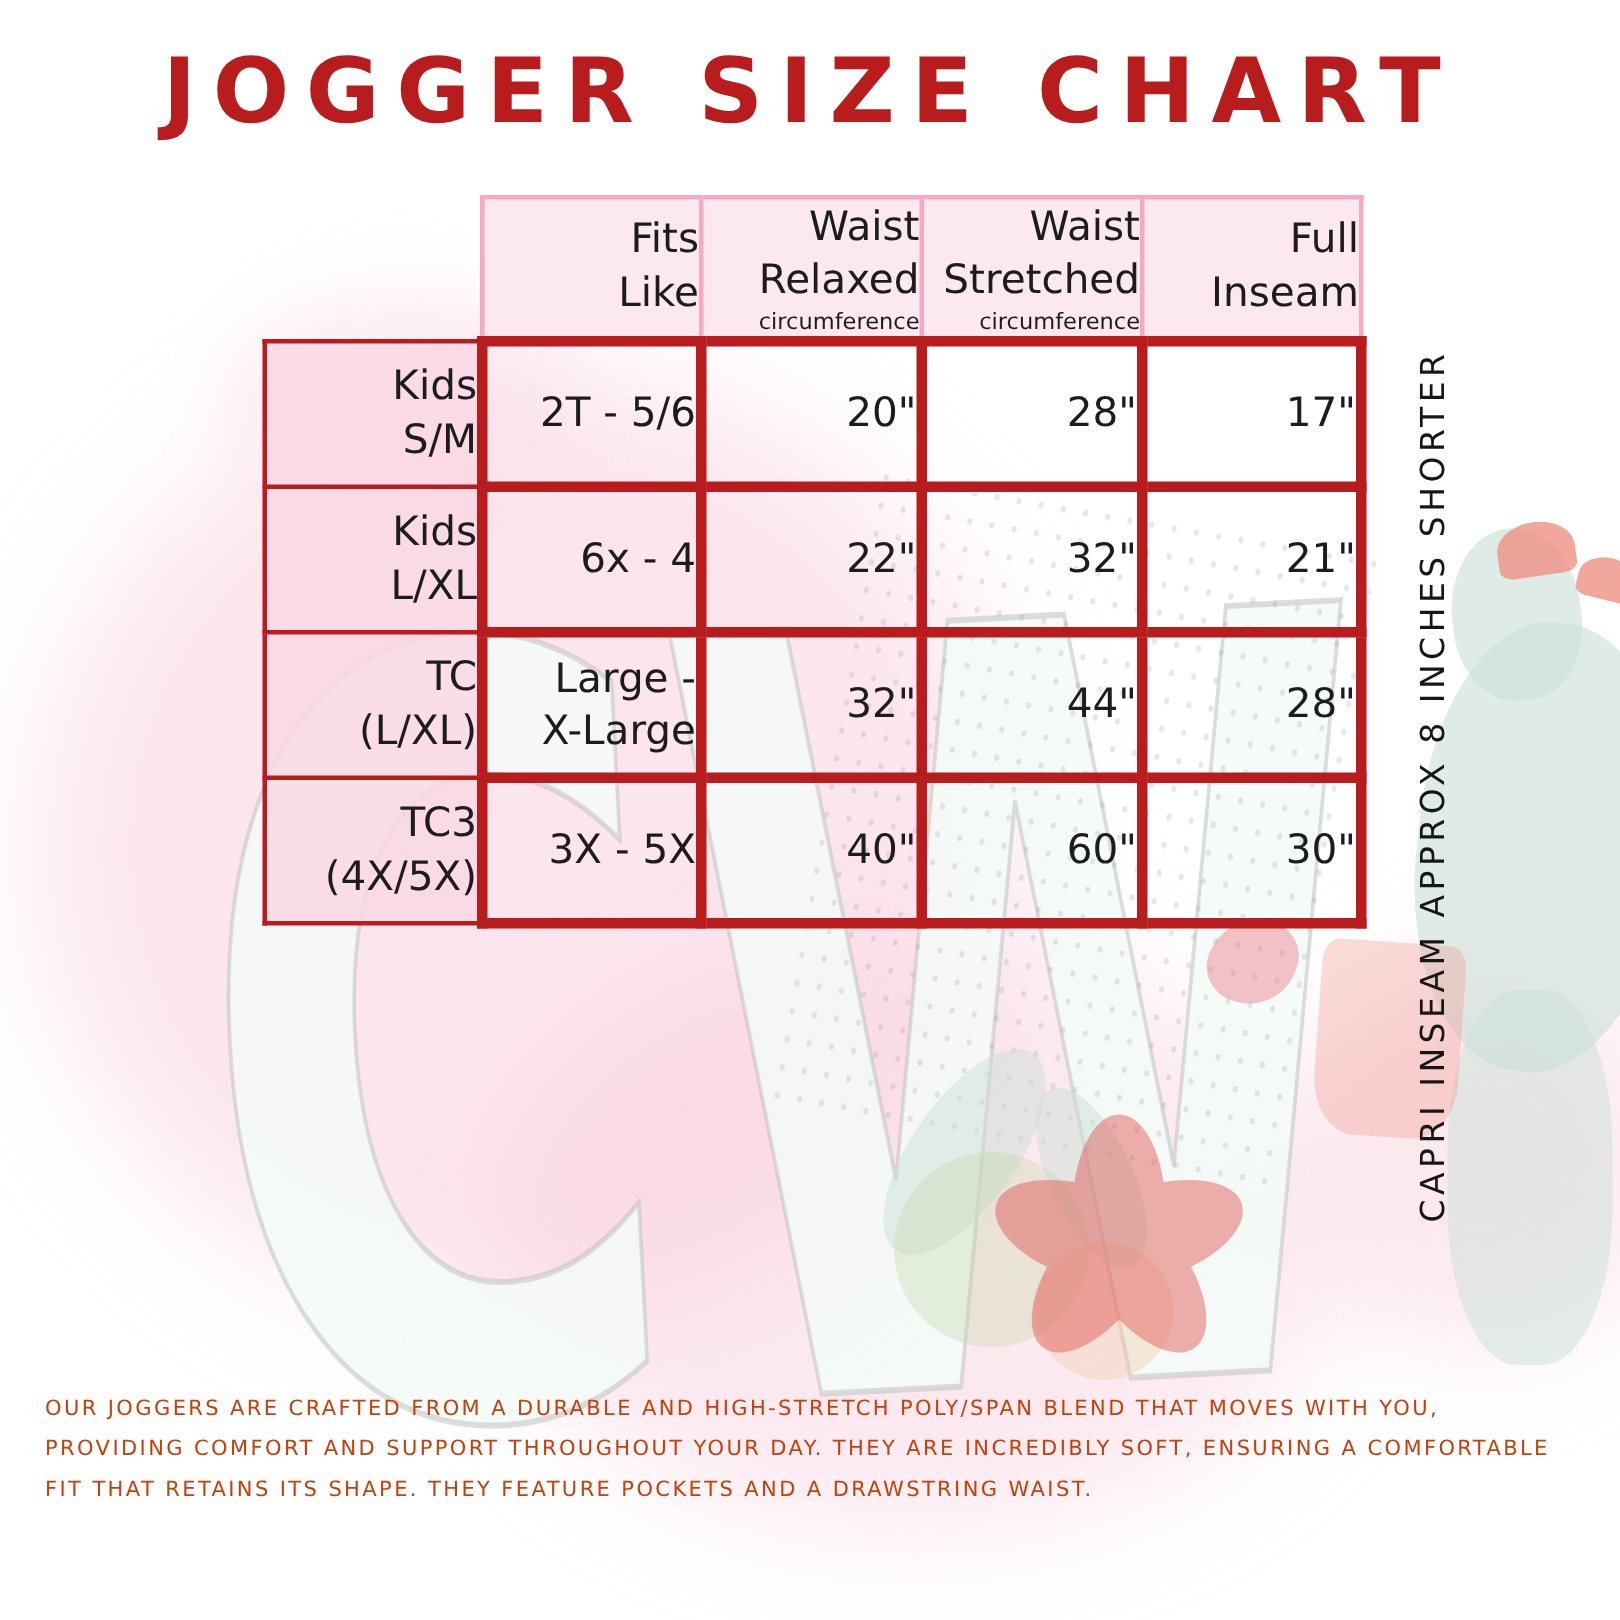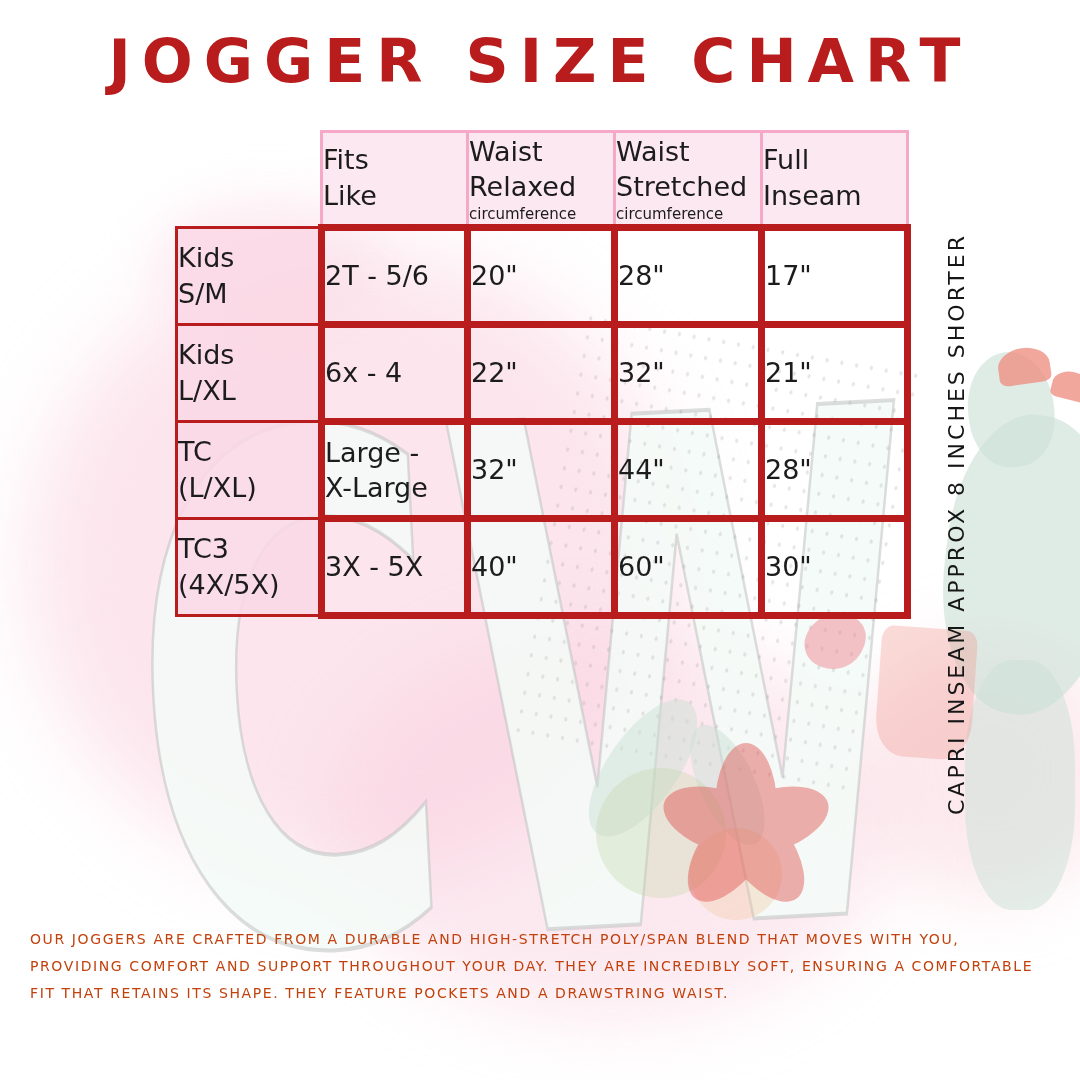--- a/index.html
+++ b/index.html
@@ -42,21 +42,21 @@
   
   .title{
     position:absolute;left:0;top:26px;width:100%;text-align:center;z-index:3;
     font-size:60px;font-weight:bold;letter-spacing:11px;color:#b91c1c;
   }
   
   .size-table{
     position:absolute;left:175px;top:130px;z-index:2;
     border-collapse:collapse;table-layout:fixed;
   }
-  .size-table td,.size-table th{padding:0;text-align:left;vertical-align:middle;font-weight:normal;}
+  .size-table td,.size-table th{padding:0;text-align:right;vertical-align:middle;font-weight:normal;}
   .corner-cell{border:none;background:transparent;}
   .header-cell{background:#fce8f0;border:3px solid #f5a9c6;}
   .label-cell{background:rgba(250,216,229,.85);border:3px solid #b91c1c;font-size:27px;line-height:1.35;}
   .data-cell{background:transparent;border:7px solid #b91c1c;font-size:27px;line-height:1.3;}
   .pre{white-space:pre-line;}
   .hc-label{font-size:27px;line-height:1.3;white-space:pre-line;}
   .hc-sub{font-size:15px;line-height:1.1;margin-top:2px;}
   tr.hdr{height:96px;}
   tr.row{height:97px;}
   

